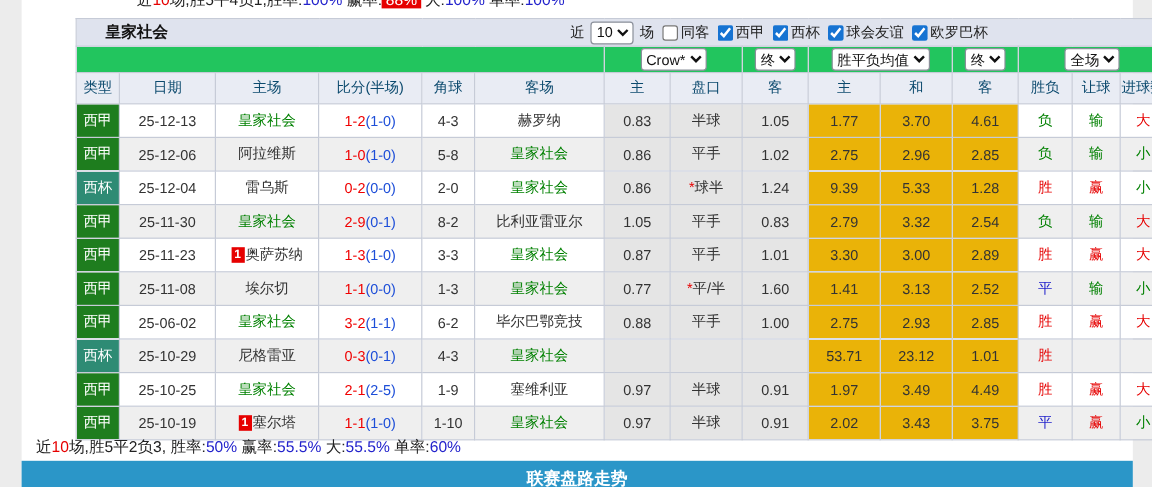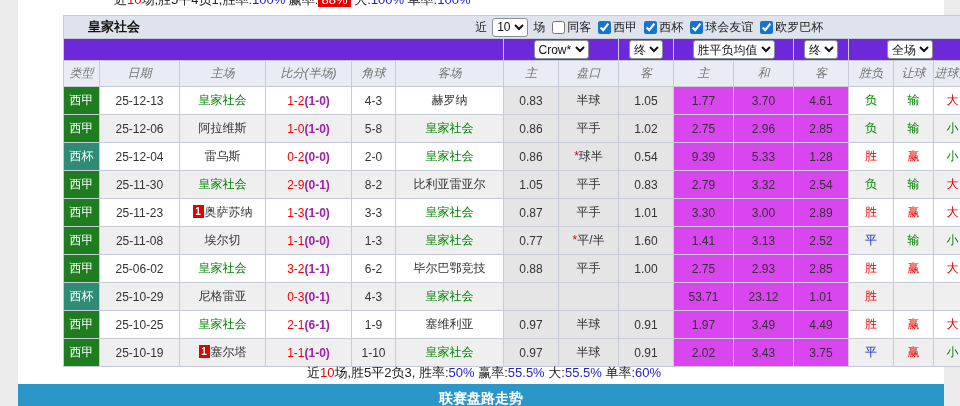--- a/index.html
+++ b/index.html
@@ -16,40 +16,40 @@
   
   table.odds{position:absolute;left:12px;top:15px;width:908px;border-collapse:collapse;table-layout:fixed;font-size:12px;color:#333;margin-left:33px;}
   table.odds td,table.odds th{border:1px solid #c6cbd7;padding:0;text-align:center;overflow:hidden;white-space:nowrap;}
   tr.band td{background:#dfe3ee;height:22px;}
   .band-inner{display:flex;align-items:center;}
   .team-title{margin-left:24px;font-weight:bold;font-size:13px;color:#111;}
   .filters{margin-left:auto;margin-right:148px;display:flex;align-items:center;gap:3px;font-size:12px;color:#222;}
   .filters select{margin:0 2px;}
   .cb{display:flex;align-items:center;gap:1px;cursor:pointer;}
   input[type=checkbox]{width:13px;height:13px;accent-color:#1673d2;margin:0 1px 0 4px;}
-  tr.controls td{height:21px;background:#6d28d9;}
+  tr.controls td{height:21px;background:#22c55e;}
   select{font-size:12px;height:19px;border:1px solid #8a8f99;border-radius:3px;background:#fff;color:#111;font-family:inherit;}
-  tr.colhead th{background:#e9ecf4;height:25px;font-weight:normal;color:#737373;font-style:italic;}
+  tr.colhead th{background:#e9ecf4;height:25px;font-weight:normal;color:#0c4a6e;}
   tbody tr{height:28px;background:#ffffff;}
   tbody tr:nth-child(even){background:#efefef;}
   tbody td.cream{background:#e5e5e5;}
-  tbody td.sky{background:#d946ef;}
+  tbody td.sky{background:#eab308;}
   td.typecell{color:#fff;}
   .t-liga{background:#1e7d1e;}
   .t-cup{background:#2e8b74;}
   .target{color:#008000;}
   .ft{color:#f00000;}
-  .ht{color:#a21caf;font-weight:bold;}
+  .ht{color:#1d4ed8;}
   .star{color:#e60000;}
   .badge{display:inline-block;background:#e60000;color:#fff;width:11px;height:13px;line-height:13px;font-size:10px;font-weight:bold;margin-right:1px;vertical-align:1px;}
   .res-r{color:#e60000;}
   .res-g{color:#008000;}
   .res-b{color:#2323cc;}
 
-  .summary{position:absolute;top:364px;left:12px;width:908px;text-align:center;font-size:13px;color:#222;}
+  .summary{position:absolute;top:364px;left:12px;width:908px;text-align:left;font-size:13px;color:#222;}
   .bluebar{position:absolute;top:384px;left:0;width:926px;height:30px;background:#2b96c8;color:#fff;
            font-weight:bold;font-size:14px;display:flex;align-items:center;justify-content:center;}
 </style>
 </head>
 <body>
 
 <div id="screen">
   <div class="card">
 
     <div class="topline"><span>近</span><span class="c-red">10</span><span>场,胜5平4负1,胜率:</span><span class="c-blue">100%</span><span> 赢率:</span><span class="c-hl">88%</span><span> 大:</span><span class="c-blue">100%</span><span> 单率:</span><span class="c-blue">100%</span></div>
@@ -168,21 +168,21 @@
   </tr>
           <tr>
     <td class="typecell t-cup">西杯</td>
     <td>25-12-04</td>
     <td><span>雷乌斯</span></td>
     <td><span class="ft">0-2</span><span class="ht">(0-0)</span></td>
     <td>2-0</td>
     <td><span class="target">皇家社会</span></td>
     <td class="cream">0.86</td>
     <td class="cream"><span class="star">*</span><span>球半</span></td>
-    <td class="cream">0.54</td>
+    <td class="cream">1.24</td>
     <td class="sky">9.39</td>
     <td class="sky">5.33</td>
     <td class="sky">1.28</td>
     <td><span class="res-r">胜</span></td>
     <td><span class="res-r">赢</span></td>
     <td><span class="res-g">小</span></td>
   </tr>
           <tr>
     <td class="typecell t-liga">西甲</td>
     <td>25-11-30</td>
@@ -265,21 +265,21 @@
     <td class="sky">23.12</td>
     <td class="sky">1.01</td>
     <td><span class="res-r">胜</span></td>
     <td></td>
     <td></td>
   </tr>
           <tr>
     <td class="typecell t-liga">西甲</td>
     <td>25-10-25</td>
     <td><span class="target">皇家社会</span></td>
-    <td><span class="ft">2-1</span><span class="ht">(6-1)</span></td>
+    <td><span class="ft">2-1</span><span class="ht">(2-5)</span></td>
     <td>1-9</td>
     <td><span>塞维利亚</span></td>
     <td class="cream">0.97</td>
     <td class="cream"><span>半球</span></td>
     <td class="cream">0.91</td>
     <td class="sky">1.97</td>
     <td class="sky">3.49</td>
     <td class="sky">4.49</td>
     <td><span class="res-r">胜</span></td>
     <td><span class="res-r">赢</span></td>

